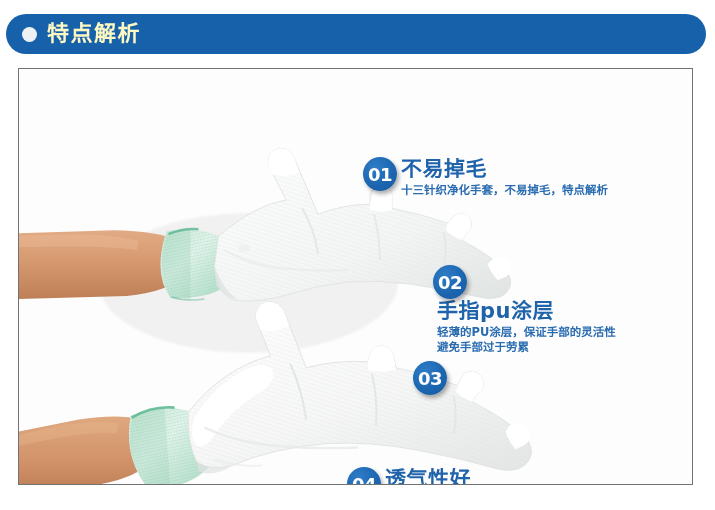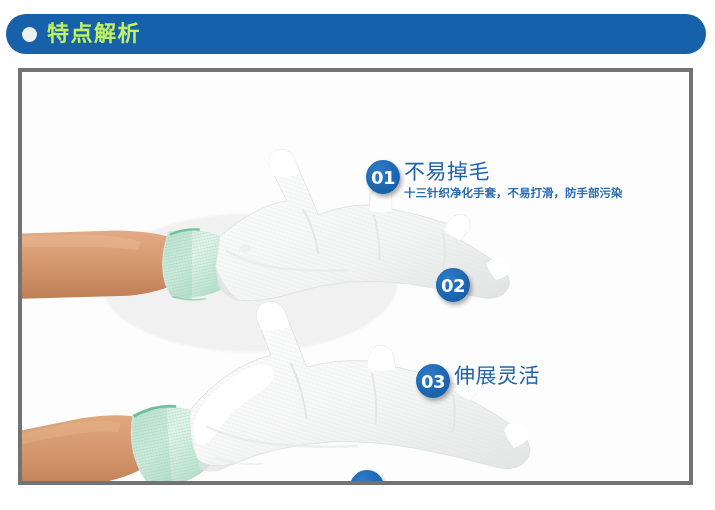--- a/index.html
+++ b/index.html
@@ -33,37 +33,37 @@
   }
   .header-bullet {
     width: 15px;
     height: 15px;
     border-radius: 50%;
     background: #eef1f3;
     flex: 0 0 auto;
     margin-right: 10px;
   }
   .header-title {
-    color: #bef264;
+    color: #fef9c3;
     font-size: 22px;
     font-weight: bold;
     letter-spacing: 1.5px;
     line-height: 1;
     white-space: nowrap;
     font-family: Liberation Serif, serif;
   }
 
   
   .content-frame {
     position: absolute;
     left: 18px;
     top: 68px;
     width: 675px;
     height: 417px;
-    border: 4px solid #737373;
+    border: 1px solid #737373;
     box-sizing: border-box;
     background: #ffffff;
     overflow: hidden;
   }
 
   
   .photo-area {
     position: absolute;
     left: 0;
     top: 0;
@@ -101,21 +101,21 @@
     letter-spacing: -0.5px;
     z-index: 3;
   }
   .feature-text {
     margin-left: 4px;
     padding-top: 1px;
   }
   .feature-title {
     color: #1f63ab;
     font-size: 21px;
-    font-weight: normal;
+    font-weight: bold;
     line-height: 1.05;
     letter-spacing: 0.5px;
     white-space: nowrap;
     text-shadow: 0 1px 0 rgba(255,255,255,0.6);
   }
   .feature-desc {
     color: #2a6cb0;
     font-size: 11.5px;
     font-weight: bold;
     line-height: 1.28;
@@ -264,32 +264,40 @@
       <path d="M186 360 Q216 374 254 378 Q300 382 340 380" stroke="#e7eae9" stroke-width="2.4" fill="none" opacity="0.8"></path>
       <path d="M196 392 Q218 400 244 398" stroke="#e7eae9" stroke-width="1.8" fill="none" opacity="0.6"></path>
       <path d="M178 394 Q196 404 214 398 Q196 410 180 404 Z" fill="#dfe3e1" opacity="0.7"></path>
     </svg>
   </div>
 
   <div class="feature feature-1">
     <div class="badge">01</div>
     <div class="feature-text">
       <div class="feature-title">不易掉毛</div>
-      <div class="feature-desc">十三针织净化手套，不易打滑，防手部污染</div>
+      <div class="feature-desc">十三针织净化手套，不易掉毛，特点解析</div>
     </div>
   </div>
 
   <div class="feature feature-2">
     <div class="badge">02</div>
+    <div class="feature-text">
+      <div class="feature-title">手指pu涂层</div>
+      <div class="feature-desc">轻薄的PU涂层，保证手部的灵活性
+避免手部过于劳累</div>
+    </div>
   </div>
 
   <div class="feature feature-3">
     <div class="badge">03</div>
     <div class="feature-text">
-      <div class="feature-title">伸展灵活</div>
     </div>
   </div>
 
   <div class="feature feature-4">
     <div class="badge">04</div>
+    <div class="feature-text">
+      <div class="feature-title">透气性好</div>
+
+    </div>
   </div>
 
 </div>
 
 </body></html>

